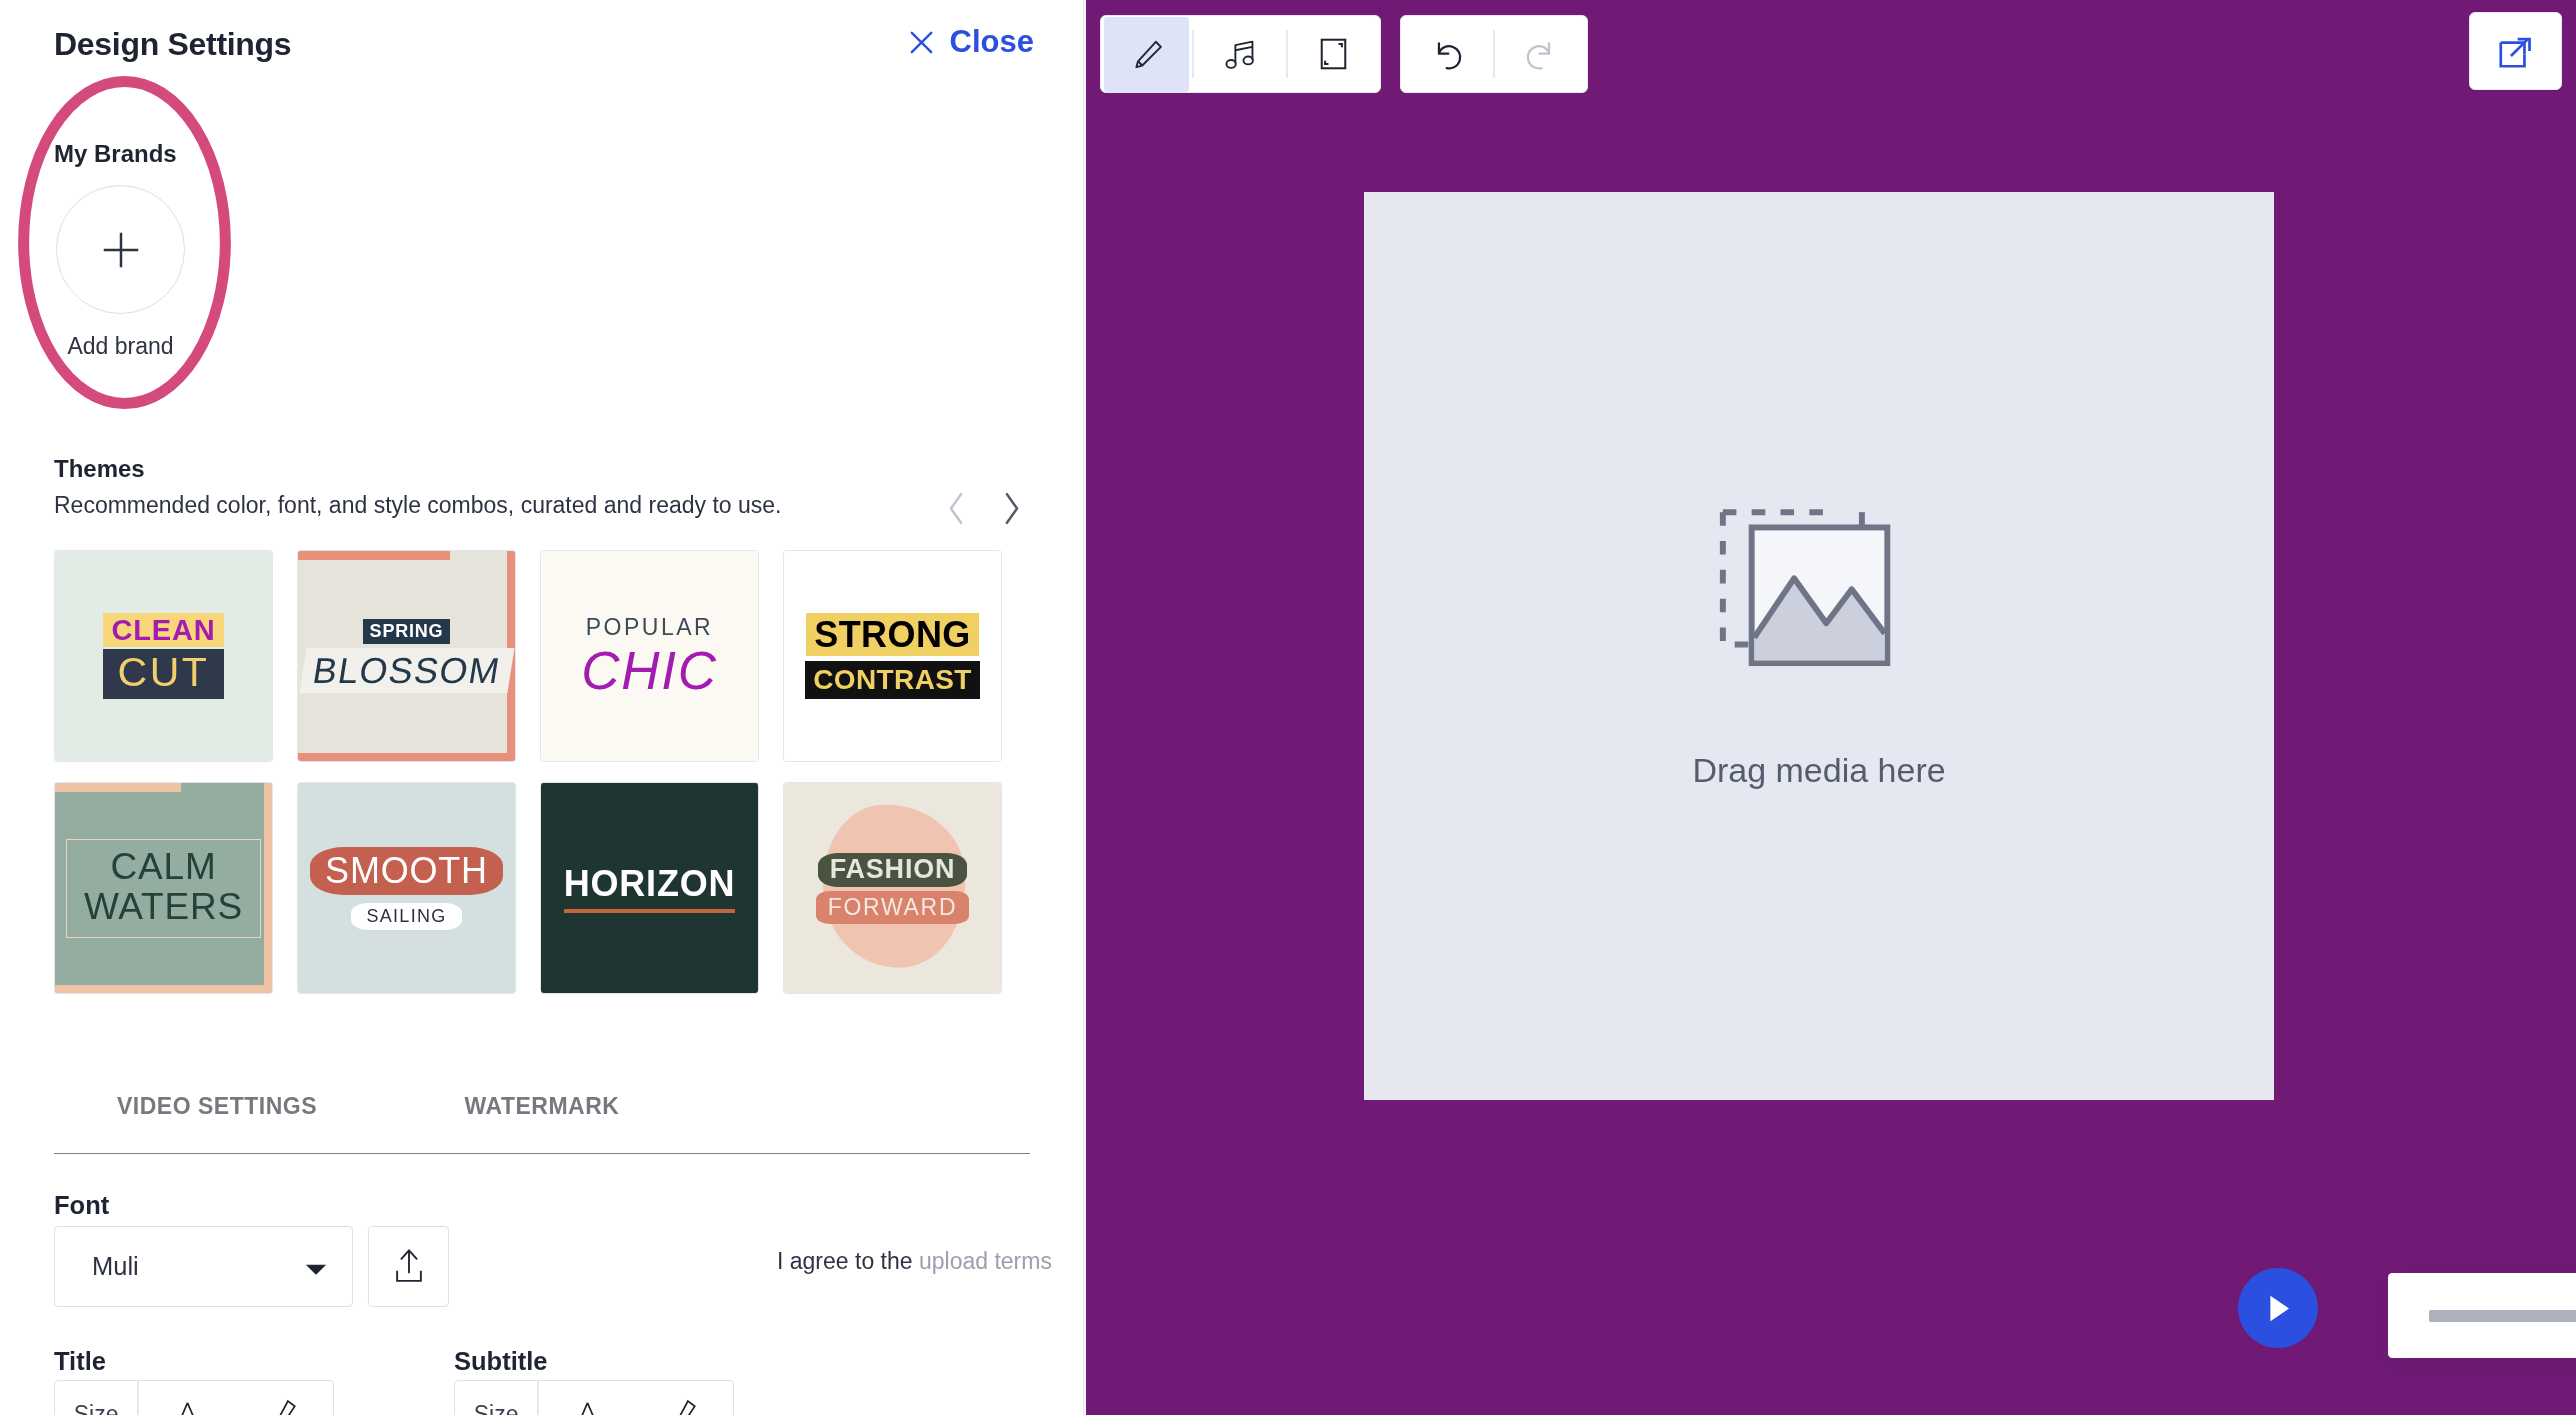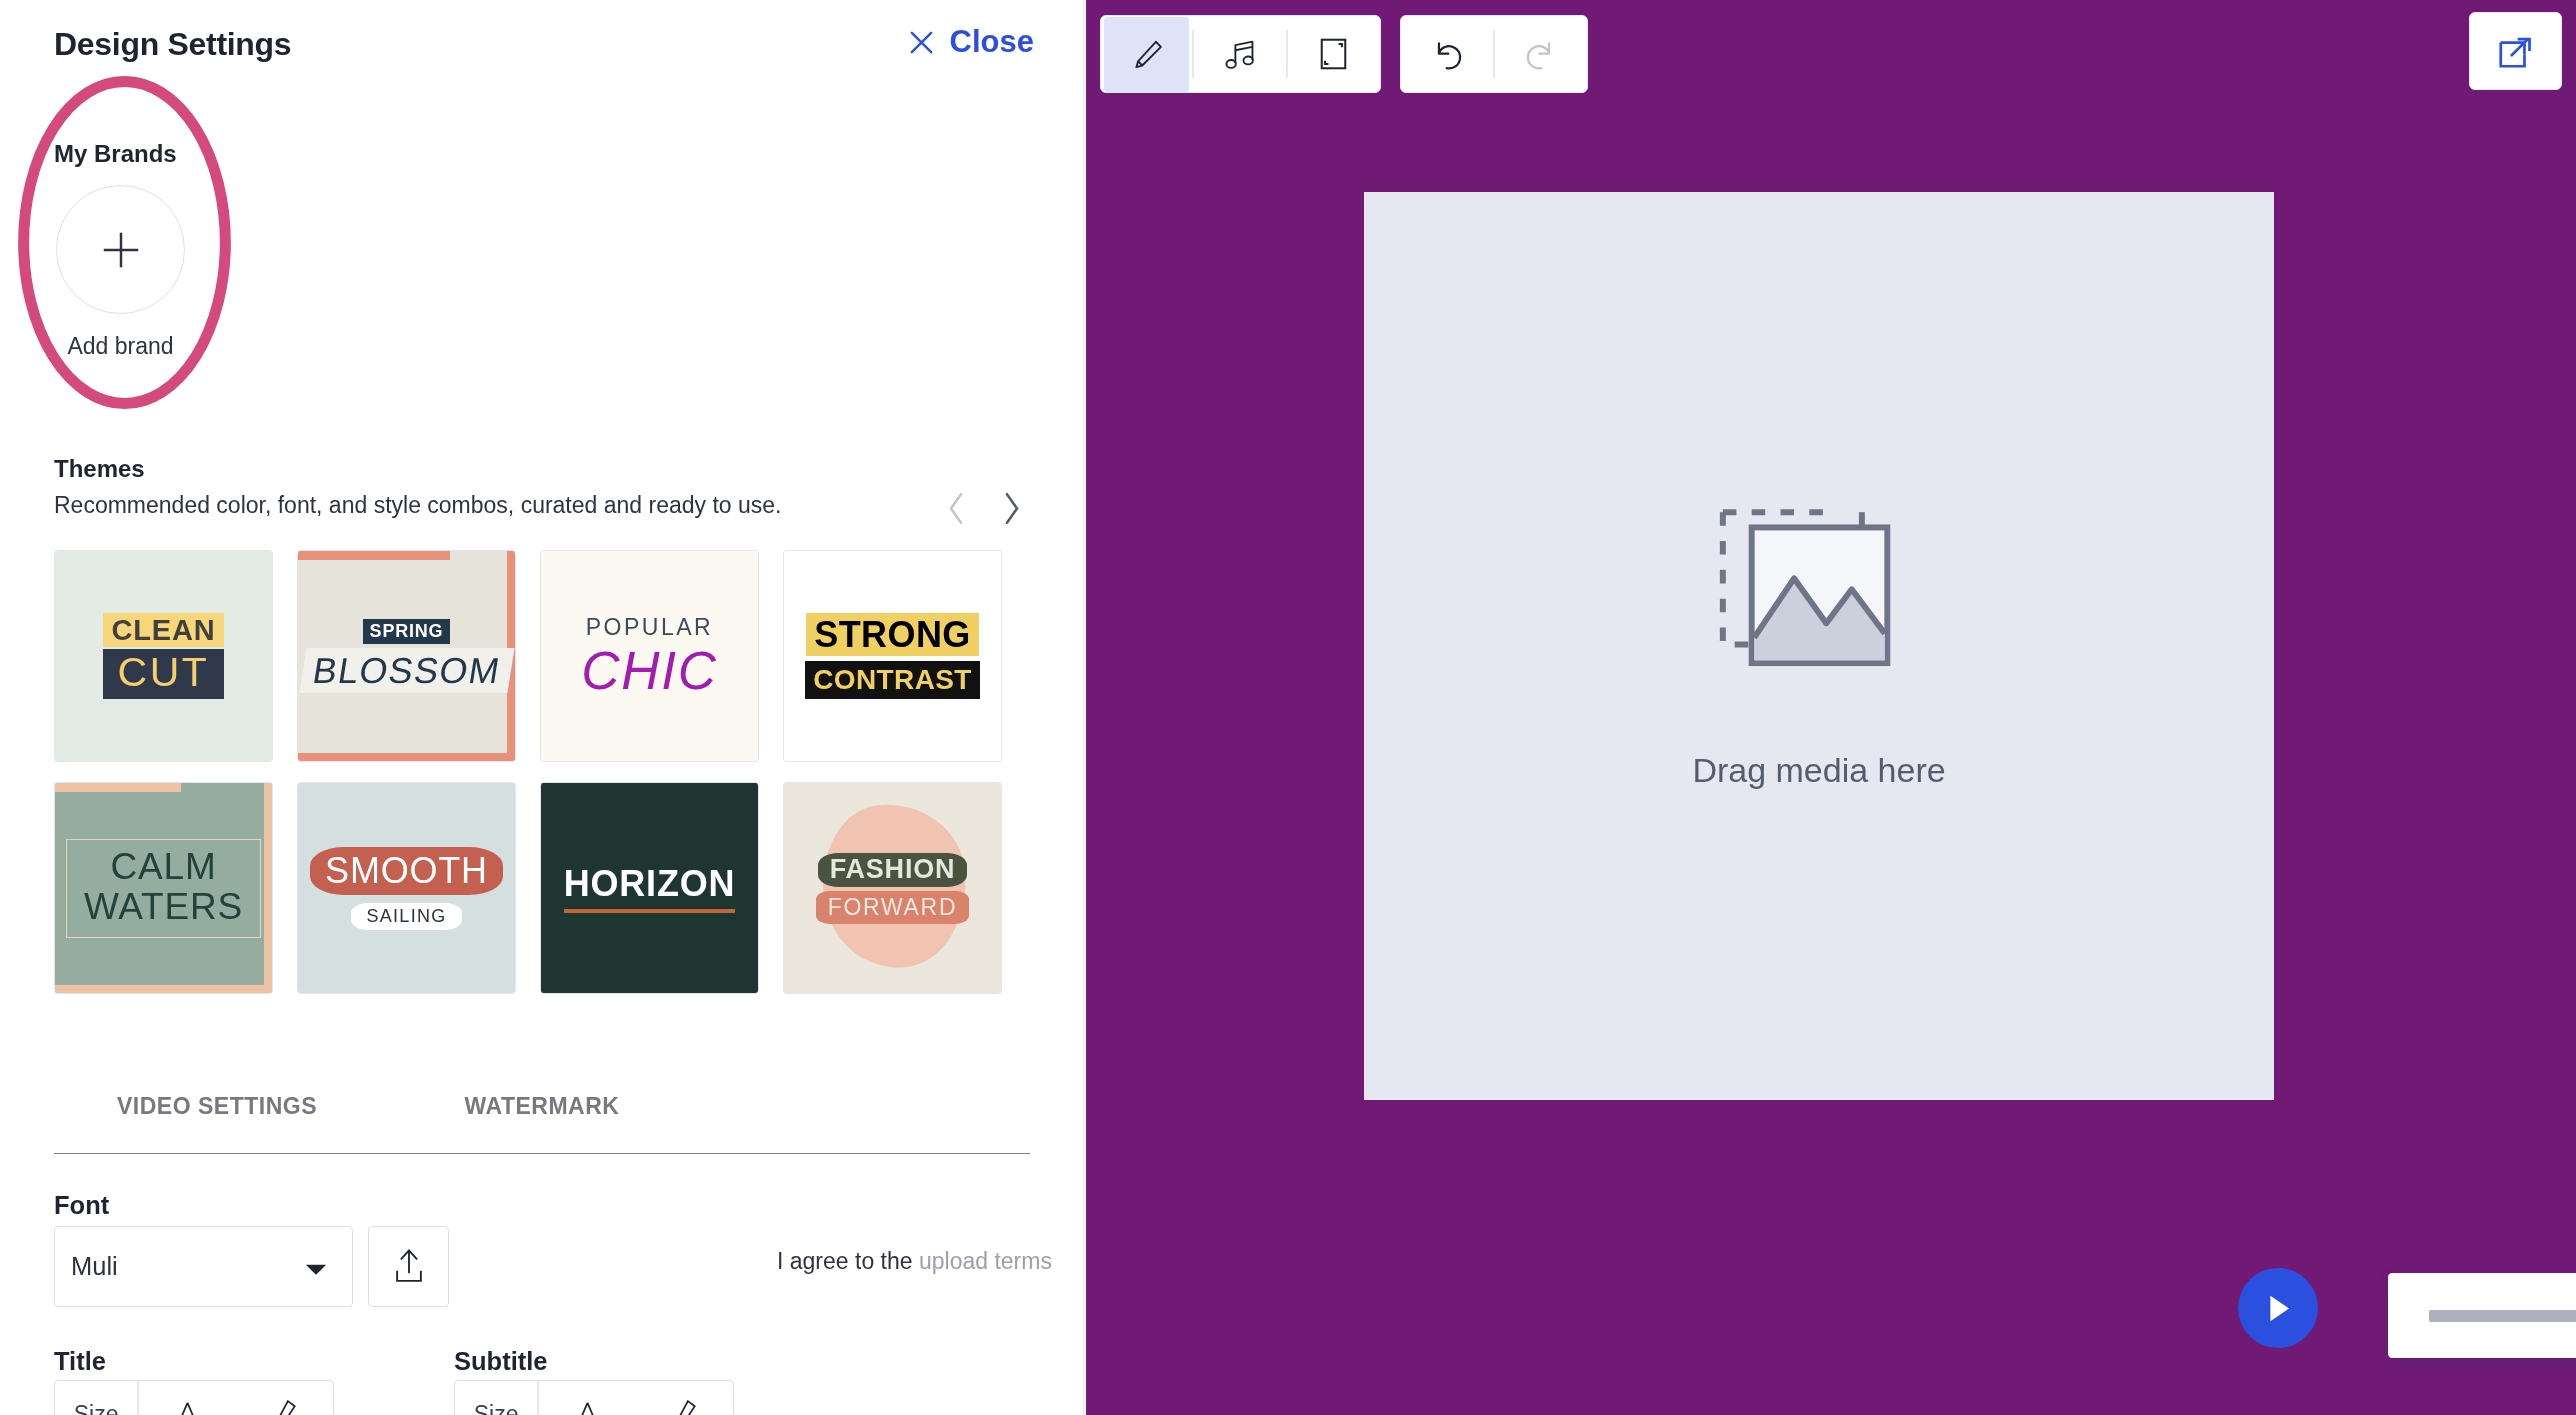--- a/index.html
+++ b/index.html
@@ -87,21 +87,21 @@
     border: 1.7px solid #e2e5ee; border-radius: 3.4px;
     overflow: hidden; position: relative; cursor: pointer;
     background: #fff;
   }
   .theme-inner { position:absolute; inset:0; display:flex; align-items:center; justify-content:center; }
 
   
   .t-cleancut { background: #e3ebe5; }
   .cc-wrap { text-align:center; }
   .cc-clean {
-    display:inline-block; background:#f7d77a; color:#404040;
+    display:inline-block; background:#f7d77a; color:#a21caf;
     font-size: 29px; font-weight: bold; letter-spacing: 0.8px;
     padding: 0.8px 8.5px; line-height: 1.12;
   }
   .cc-cut {
     display:block; background:#30394c; color:#f2cf6b;
     font-size: 41px; font-weight: normal; letter-spacing: 2.5px;
     padding: 1.7px 13.6px 5.1px; line-height: 1.05; margin-top: 1.7px;
   }
 
   
@@ -221,21 +221,21 @@
   #font-label {
     position: absolute; left: 54px; top: 1191px;
     font-size: 25.5px; font-weight: bold; color: #1f2433;
   }
   #font-select {
     position: absolute; left: 54px; top: 1226px;
     width: 299px; height: 81px;
     border: 1.7px solid #dcdfe8; border-radius: 4.2px; background:#fff;
     display: flex; align-items: center; cursor: pointer;
   }
-  #font-select-value { margin-left: 16px; font-size: 25.5px; color: #2e3344; }
+  #font-select-value { margin-left: 37px; font-size: 25.5px; color: #2e3344; }
   #font-caret { position:absolute; right: 25.5px; top: 36px; }
   #font-upload {
     position: absolute; left: 368px; top: 1226px;
     width: 81px; height: 81px;
     border: 1.7px solid #dcdfe8; border-radius: 4.2px; background:#fff;
     display:flex; align-items:center; justify-content:center; cursor:pointer;
   }
   #upload-terms {
     position: absolute; left: 777px; top: 1248px;
     font-size: 23px; color: #2e3344;

